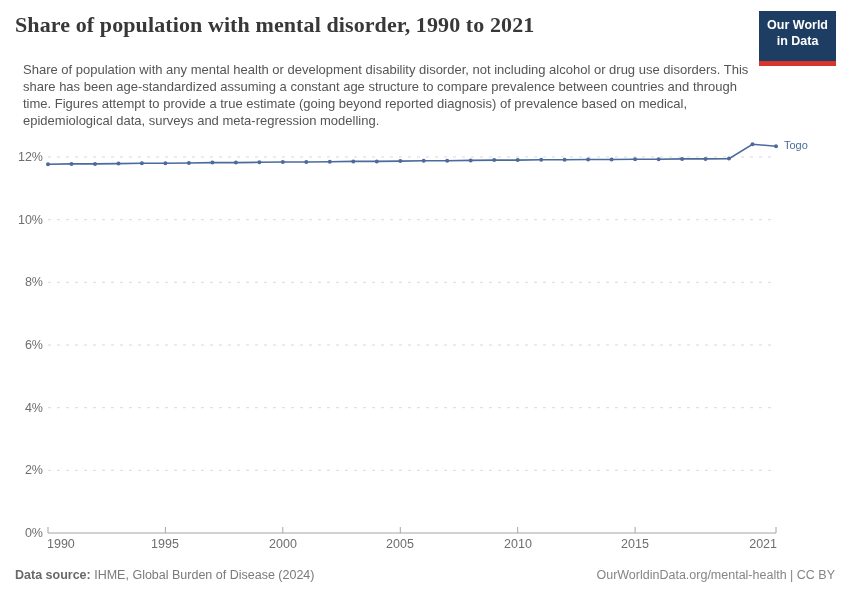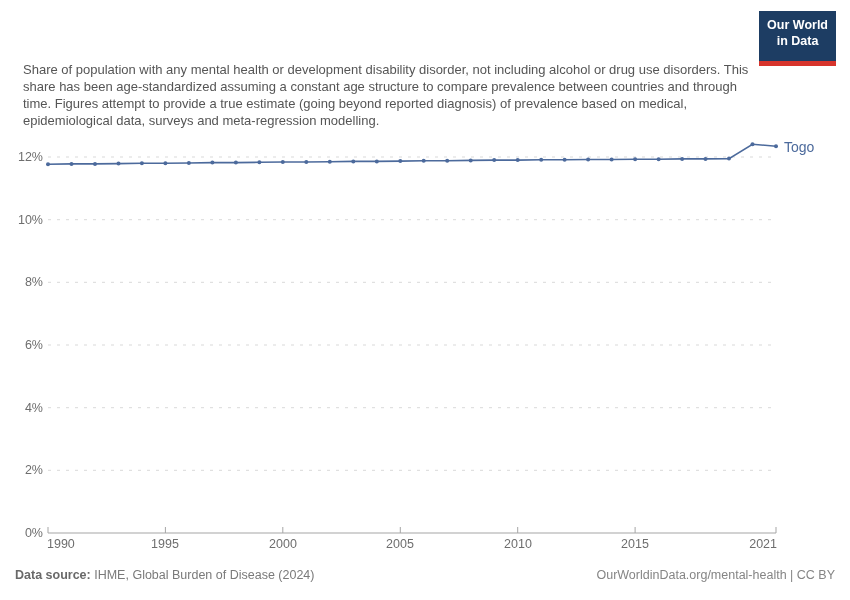--- a/index.html
+++ b/index.html
@@ -39,39 +39,40 @@
     text-align:right;font-size:12.5px;color:#6e6e6e;
   }
   .xtick{
     position:absolute;top:537px;width:60px;height:15px;line-height:15px;
     text-align:center;font-size:12.5px;color:#6e6e6e;
   }
   .xtick.first{text-align:left;}
   .xtick.last{text-align:right;}
   .series-label{
     position:absolute;left:784px;top:139px;
-    font-size:14px;color:#4c6a9c;
+    font-size:11px;color:#4c6a9c;
     cursor:pointer;
   }
   .footer-left{
     position:absolute;left:15px;top:568px;
     font-size:12.5px;color:#7a7a7a;text-align:center;
   }
   .footer-left b{color:#696969;font-weight:700;}
   .footer-right{
     position:absolute;right:15px;top:568px;
     font-size:12.5px;color:#858585;
   }
   .footer-right .link{cursor:pointer;}
 </style>
 </head>
 <body>
 
 <div class="page">
 
+  <h1 class="chart-title">Share of population with mental disorder, 1990 to 2021</h1>
 
   <div class="owid-logo">
     <span>Our World</span>
     <span>in Data</span>
   </div>
 
   <p class="chart-subtitle">Share of population with any mental health or development disability disorder, not including alcohol or drug use disorders. This share has been age-standardized assuming a constant age structure to compare prevalence between countries and through time. Figures attempt to provide a true estimate (going beyond reported diagnosis) of prevalence based on medical, epidemiological data, surveys and meta-regression modelling.</p>
 
   <svg id="plot" class="plot-svg" viewBox="0 0 850 600">
       <line x1="48" y1="470.3" x2="776" y2="470.3" stroke="#d9d9d9" stroke-width="1" stroke-dasharray="3,6"></line>

